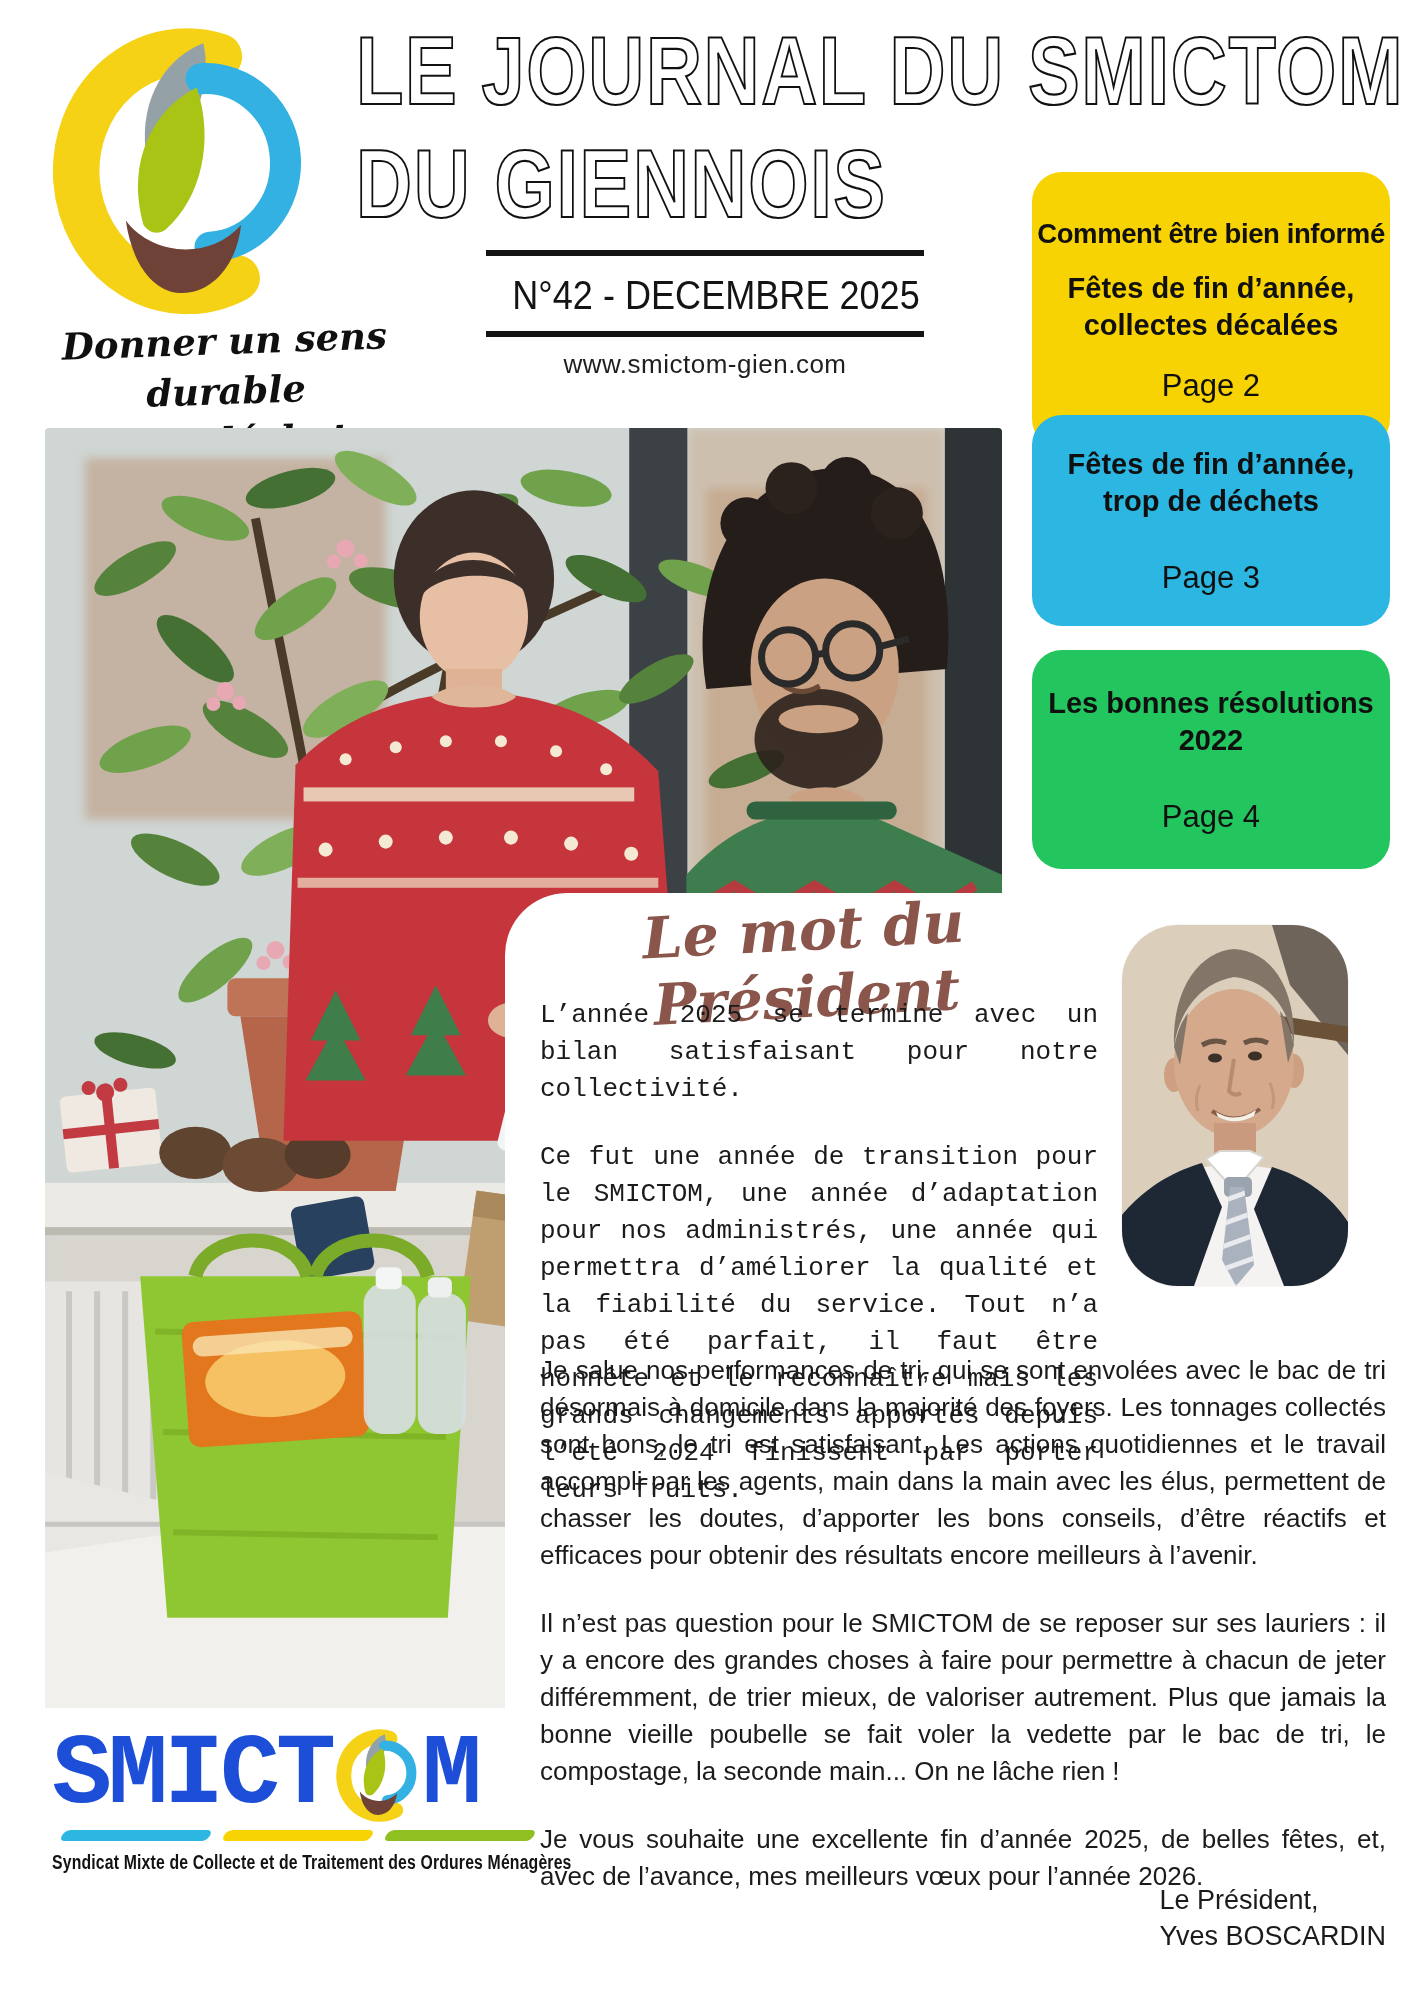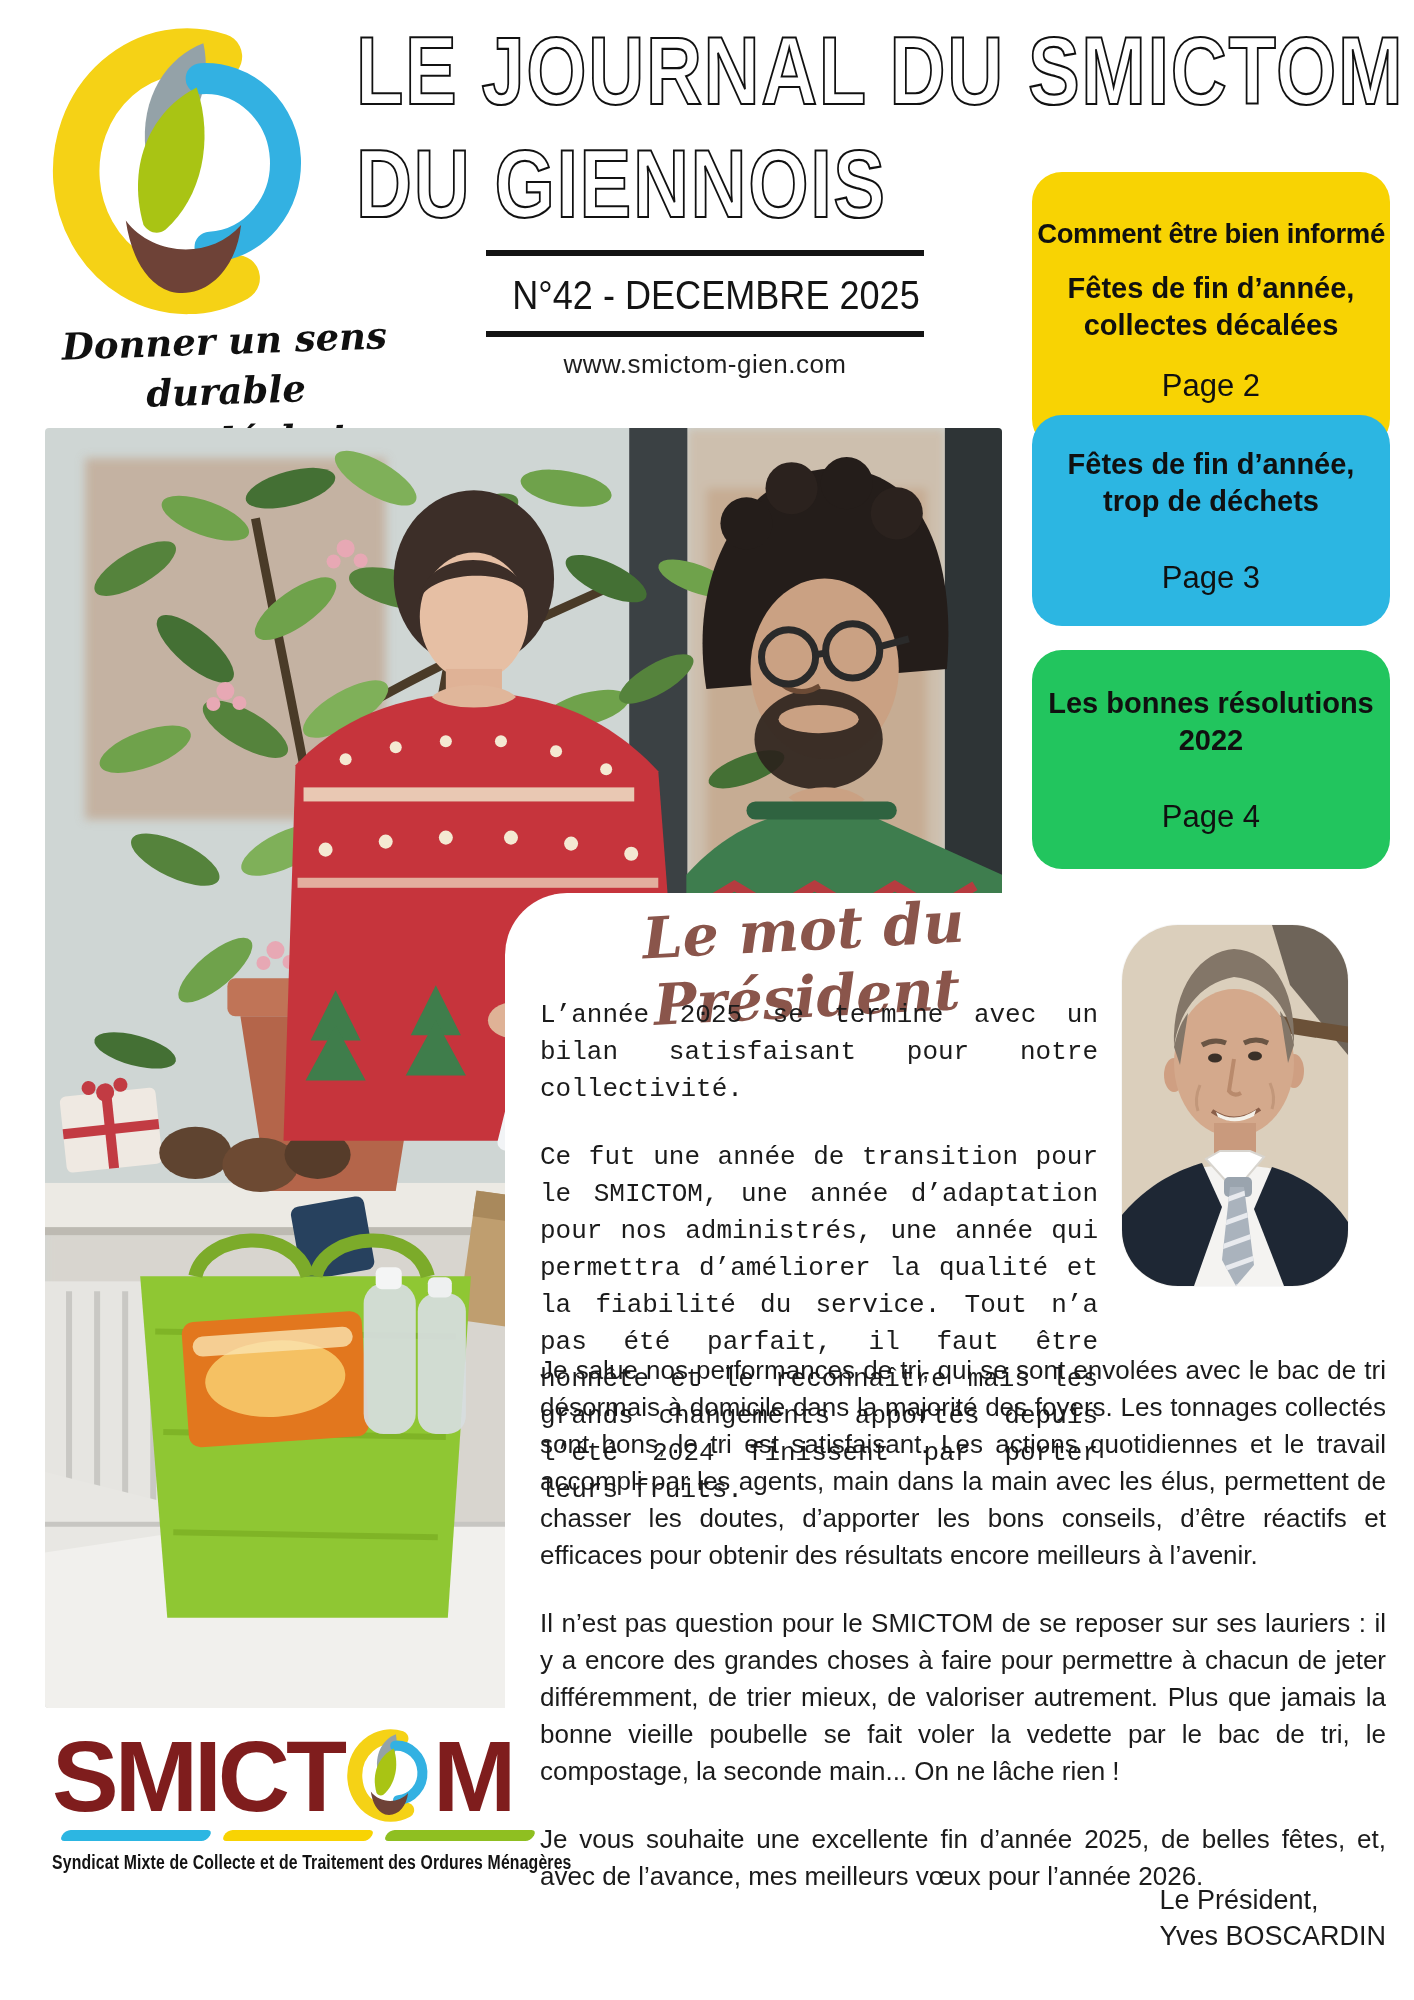--- a/index.html
+++ b/index.html
@@ -45,21 +45,21 @@
   .president{position:absolute;left:1122px;top:925px;width:226px;height:361px;border-radius:56px;
         overflow:hidden;box-shadow:0 0 0 1px rgba(0,0,0,0.03);}
   .col-narrow{position:absolute;left:540px;top:997px;width:558px;font-family:Liberation Mono, monospace;}
   .col-wide{position:absolute;left:540px;top:1352px;width:846px;}
   .body-p{margin:0 0 31px 0;font-size:26px;line-height:37px;text-align:justify;color:#1b1b1b;}
   .signature{position:absolute;right:28px;top:1882px;text-align:left;font-size:27px;line-height:36px;color:#1b1b1b;}
 
   
   .footer-logo{position:absolute;left:52px;top:1726px;}
   .wordmark{display:flex;align-items:center;font-weight:700;font-size:100px;line-height:1;
-        letter-spacing:-4px;color:#7f1d1d;}
+        letter-spacing:-4px;color:#1d4ed8;font-family:Liberation Mono, monospace;}
   .wordmark .logo-o{width:86px;height:95px;margin:0 2px;}
   .bars{display:flex;gap:14px;margin:4px 0 10px 10px;}
   .bar{height:11px;width:148px;border-radius:7px;transform:skewX(-30deg);}
   .bar-blue{background:#2cb6e2;}
   .bar-yellow{background:#f8d303;}
   .bar-green{background:#8fbf21;}
   .footer-sub{font-weight:700;font-size:20px;color:#131313;white-space:nowrap;
         transform:scaleX(0.79);transform-origin:left;letter-spacing:0.2px;}
 </style>
 </head>

